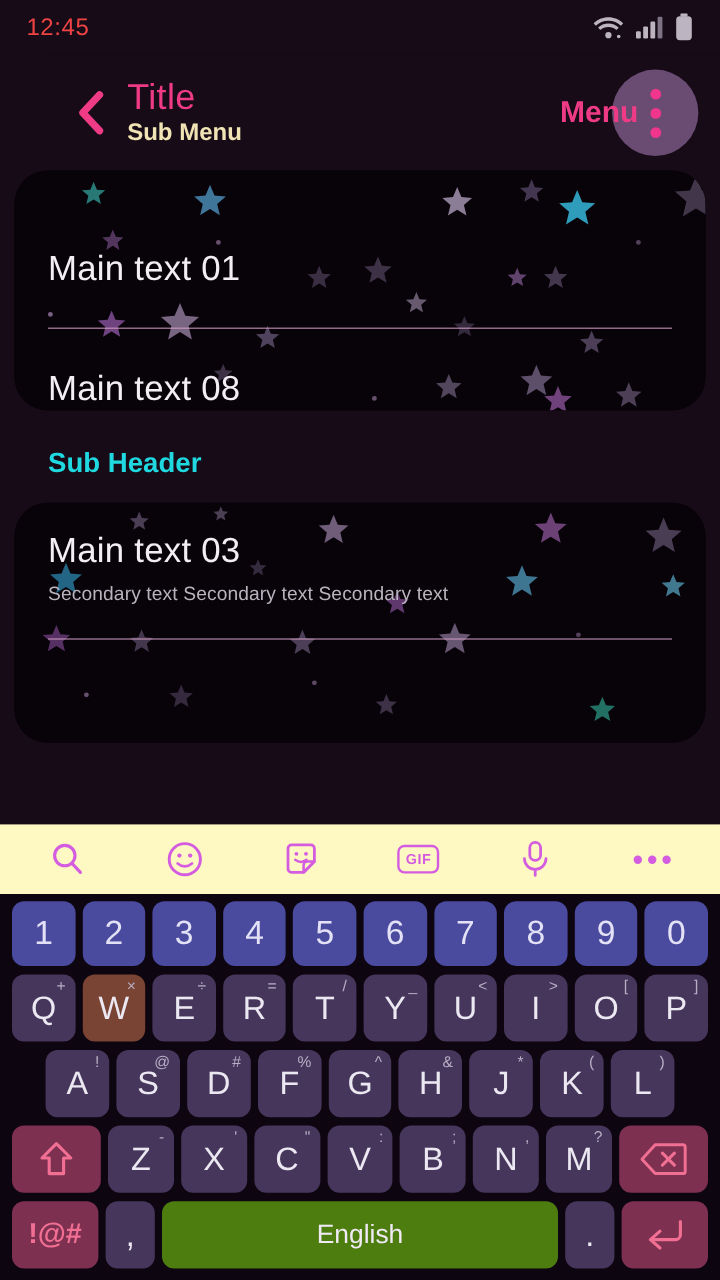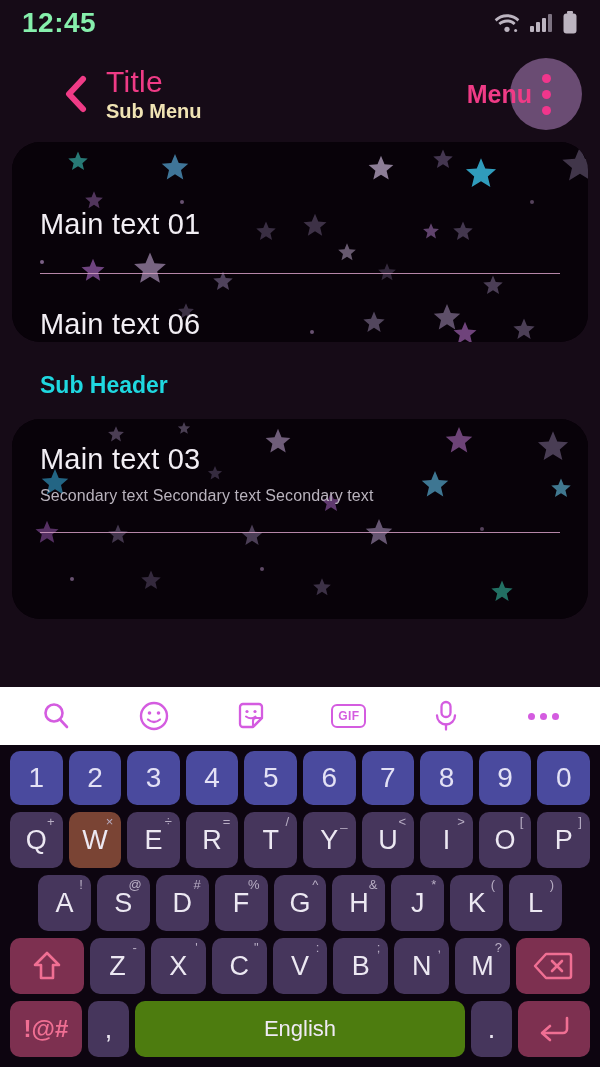--- a/index.html
+++ b/index.html
@@ -9,21 +9,21 @@
     font-family:"Liberation Sans", sans-serif;
     overflow:hidden;
   }
   .phone { position:relative; width:600px; height:1067px; background:#160b17; }
 
   
   .statusbar {
     height:46px; display:flex; align-items:center; justify-content:space-between;
     padding:0 22px; background:#160b17;
   }
-  .status-time { color:#86efac; font-size:28px; letter-spacing:.5px;font-weight:bold; }
+  .status-time { color:#ef4444; font-size:20px; letter-spacing:.5px; }
   .status-icons { display:flex; align-items:center; gap:9px; }
 
   
   .appbar {
     height:96px; display:flex; align-items:center; padding:0 18px 0 22px;
     background:#160b17; position:relative;margin-left:36px;
   }
   .back-chevron { width:34px; height:46px; flex:none; display:flex; align-items:center; justify-content:center; }
   .titles { margin-left:14px; display:flex; flex-direction:column; justify-content:center; }
   .title { color:#ef3b86; font-size:30px; line-height:32px; letter-spacing:.3px; }
@@ -48,21 +48,21 @@
   .row { position:relative; padding:0 28px; display:flex; flex-direction:column; justify-content:center; }
   .row-main { color:#f2eef4; font-size:29px; line-height:34px; letter-spacing:.2px; }
   .row-sec { color:#b9b3bd; font-size:16px; line-height:28px; margin-top:6px; letter-spacing:.1px; }
   .divider { height:1px; background:#d49ec4; margin:0 28px; position:relative; opacity:.85; }
 
   .subheader { color:#1fd8e0; font-size:23px; font-weight:bold; padding:30px 0 20px 40px; }
 
   
   .keyboard { position:absolute; left:0; right:0; bottom:0; background:#0d0510; }
   .kb-toolbar {
-    height:58px; background:#ffffff; display:flex; align-items:center;
+    height:58px; background:#fef9c3; display:flex; align-items:center;
     justify-content:space-between; padding:0 34px;
   }
   .kb-tool { display:flex; align-items:center; justify-content:center; width:44px; height:44px; }
   .gif-box {
     border:2.5px solid #d45ce0; border-radius:6px; color:#d45ce0;
     font-size:12px; font-weight:bold; padding:3px 5px; letter-spacing:.4px;
   }
   .dots3 { display:flex; gap:5px; }
   .dots3 i { width:7px; height:7px; border-radius:50%; background:#d45ce0; display:block; }
 
@@ -168,21 +168,21 @@
         <circle cx="30" cy="120" r="2" fill="#c8a0d8" opacity=".6"></circle>
         <circle cx="170" cy="60" r="2" fill="#c8a0d8" opacity=".5"></circle>
         <circle cx="300" cy="190" r="2" fill="#c8a0d8" opacity=".5"></circle>
         <circle cx="520" cy="60" r="2" fill="#c8a0d8" opacity=".4"></circle>
       </svg>
       <div class="row" style="height:99px;margin-top:32px;">
         <div class="row-main">Main text 01</div>
       </div>
       <div class="divider"></div>
       <div class="row" style="height:100px;">
-        <div class="row-main">Main text 06</div>
+        <div class="row-main">Main text 08</div>
       </div>
     </div>
 
     <div class="subheader">Sub Header</div>
 
     <div class="card" style="height:200px;">
       <svg class="stars" viewBox="0 0 576 200" preserveAspectRatio="none">
         <rect width="576" height="200" fill="#080209"></rect>
         <use href="#st" x="95" y="6" width="18" height="18" fill="#8d7ba0" opacity=".5"></use>
         <use href="#st" x="165" y="2" width="14" height="14" fill="#9c8ab0" opacity=".45"></use>

